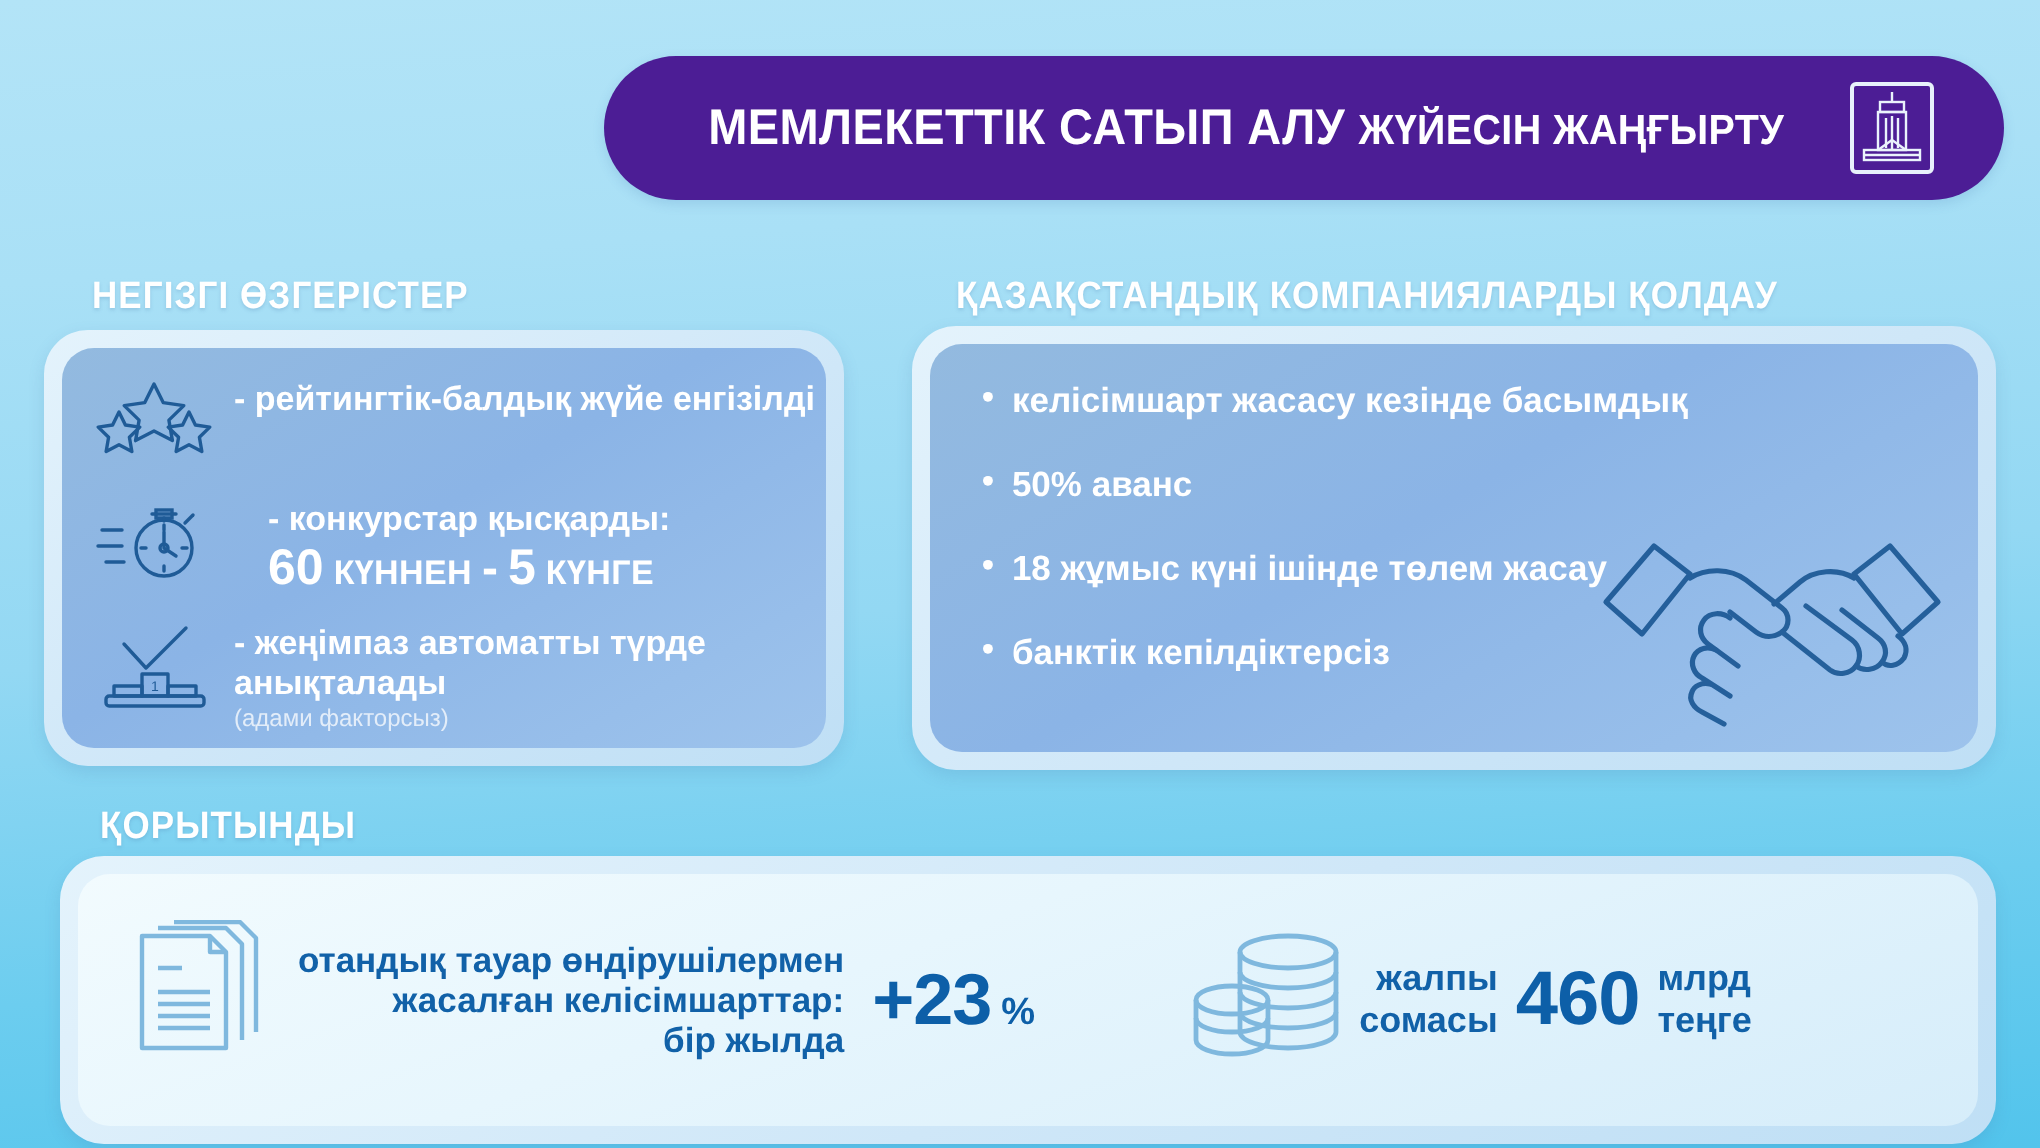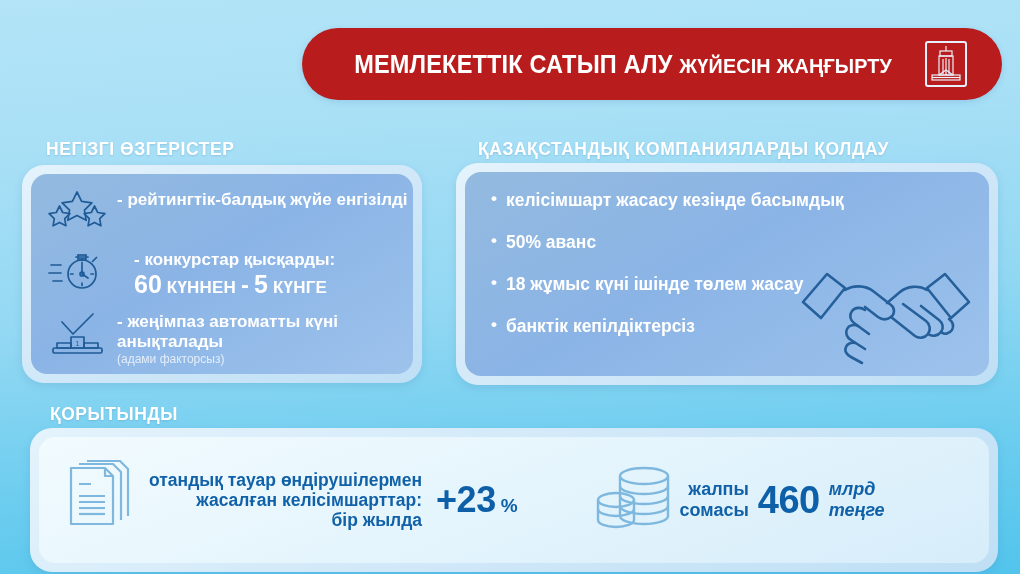--- a/index.html
+++ b/index.html
@@ -8,21 +8,21 @@
     font-family:"Liberation Sans", sans-serif;
     background:linear-gradient(176deg,#b3e4f7 0%,#a9e0f6 22%,#93d8f3 52%,#6ccdef 78%,#52c4ec 100%);
     overflow:hidden;
     position:relative;
   }
   .stage { position:absolute; inset:0; }
 
   
   .header-bar{
     position:absolute; left:302px; top:28px; width:700px; height:72px;
-    background:#b91c1c; border-radius:36px;
+    background:#4c1d95; border-radius:36px;
     display:flex; align-items:center; justify-content:center; gap:16px;
     box-shadow:0 2px 6px rgba(60,110,170,.18);
   }
   .header-title{
     font-weight:bold; color:#ffffff; letter-spacing:.2px;
     font-size:25px; white-space:nowrap;
     transform:scaleX(.94); transform-origin:center;
   }
   .header-title .lead{ font-size:25px; }
   .header-title .tail{ font-size:21px; }
@@ -88,21 +88,21 @@
   
   .bgroup{ display:flex; align-items:center; }
   #bgroup1{ margin-left:26px; gap:14px; }
   #bgroup2{ margin-left:76px; gap:4px; }
   .btext-block{ text-align:right; color:#1161a8; font-weight:bold; font-size:17.5px; line-height:1.16; }
   .stat{ display:flex; align-items:baseline; gap:5px; color:#0d5fa8; }
   .stat .v{ font-size:36px; font-weight:bold; letter-spacing:-.5px; }
   .stat .u{ font-size:19px; font-weight:bold; }
   .money-words{ color:#1161a8; font-weight:bold; font-size:18px; line-height:1.15; text-align:right; }
   .money-val{ font-size:38px; font-weight:bold; color:#0d5fa8; letter-spacing:-.5px; }
-  .money-unit{ color:#1161a8; font-weight:bold; font-size:18px; line-height:1.15;font-style:italic; }
+  .money-unit{ color:#1161a8; font-weight:bold; font-size:18px; line-height:1.15; }
   .money-row{ display:flex; align-items:center; gap:9px; }
 </style>
 </head>
 <body>
 
 <div class="stage">
 
   <div class="header-bar">
     <div class="header-title">
       <span class="lead">МЕМЛЕКЕТТІК САТЫП АЛУ</span>
@@ -177,21 +177,21 @@
           <svg width="58" height="48" viewBox="0 0 58 48" fill="none" stroke="#1f5b97" stroke-width="1.7" stroke-linecap="round" stroke-linejoin="round">
             <path d="M14 12 L25 24 L45 4"></path>
             <rect x="23" y="27" width="13" height="11"></rect>
             <text x="29.5" y="35.5" font-size="7" fill="#1f5b97" stroke="none" text-anchor="middle" font-family="Liberation Sans">1</text>
             <rect x="9" y="33" width="14" height="5"></rect>
             <rect x="36" y="33" width="14" height="5"></rect>
             <rect x="5" y="38" width="49" height="5" rx="1.6"></rect>
           </svg>
         </div>
         <div class="ltext">
-          <div>- жеңімпаз автоматты күні анықталады</div>
+          <div>- жеңімпаз автоматты түрде анықталады</div>
           <div class="sub-note">(адами факторсыз)</div>
         </div>
       </div>
 
     </div>
   </div>
 
   <div class="frame" id="card-right">
     <div class="panel">
 

